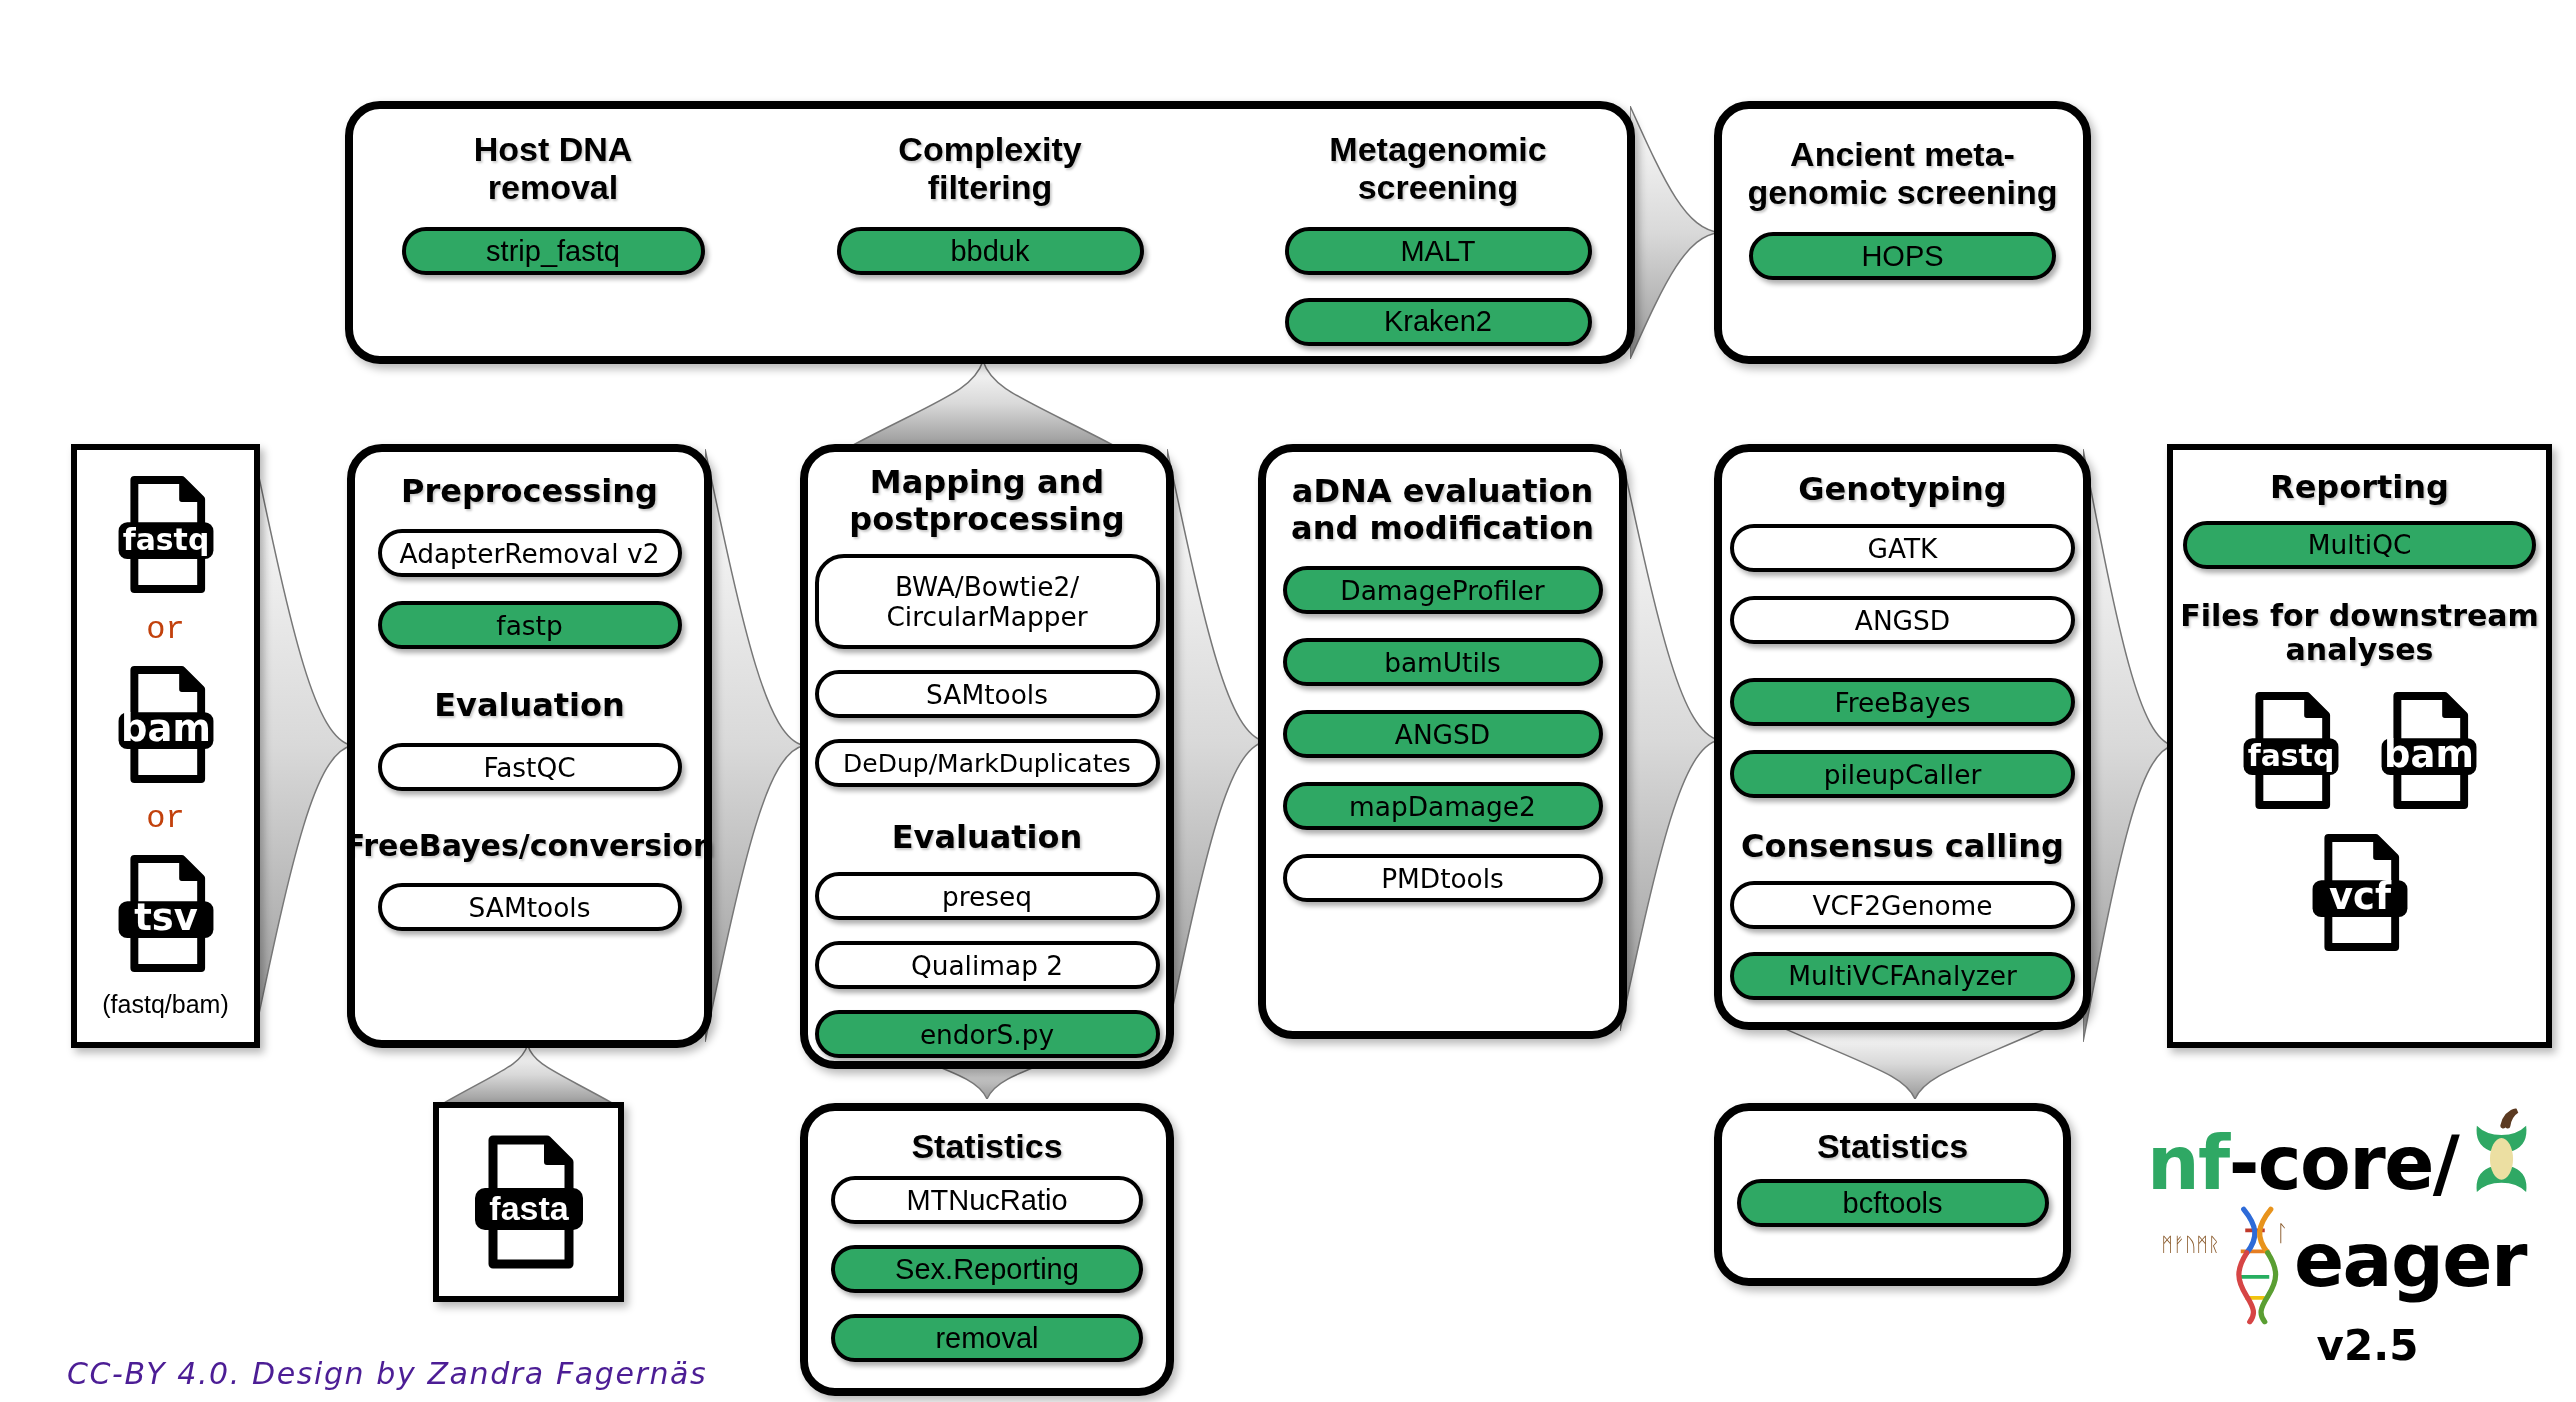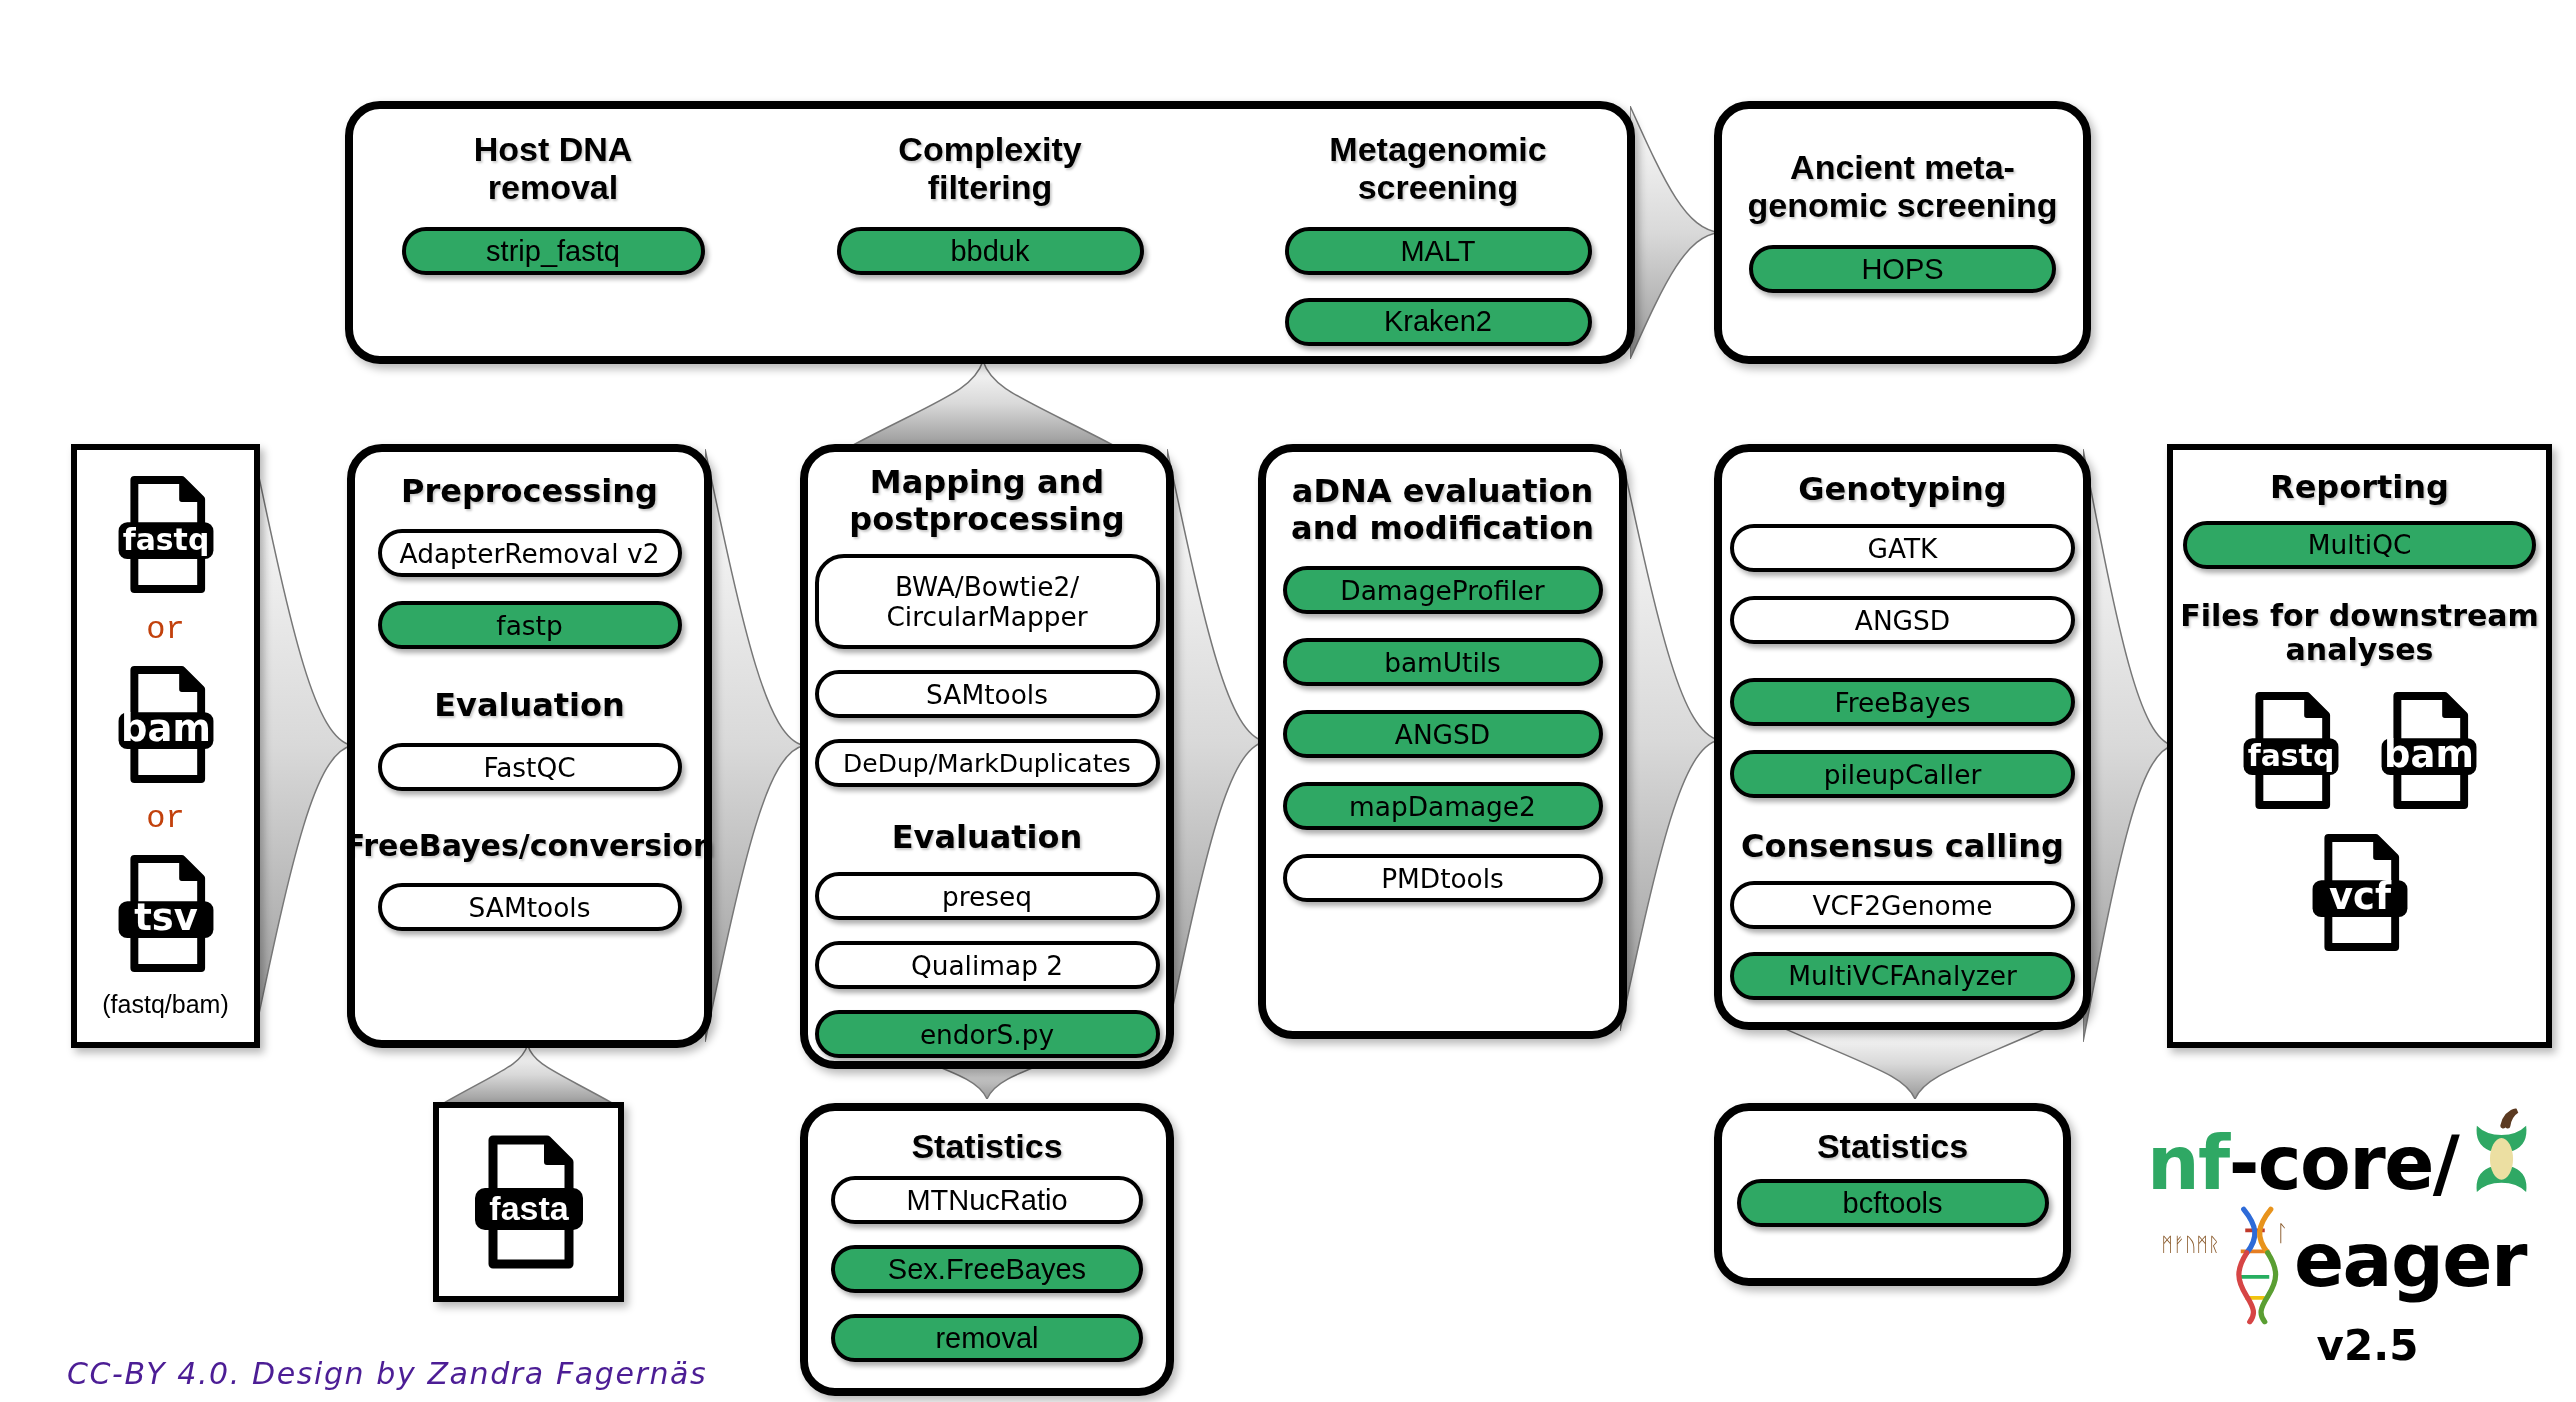--- a/index.html
+++ b/index.html
@@ -121,21 +121,21 @@
 screening</div>
       <div class="pill narrow" style="width:307px;margin-top:21px;" data-variant="green">
         <span>MALT</span>
       </div>
       <div class="pill narrow" style="width:307px;margin-top:22.4px;" data-variant="green">
         <span>Kraken2</span>
       </div>
     </div>
   </div>
 
-  <div class="box rbox col" style="left:1714px;top:101px;width:377px;height:263px;padding-top:39px;">
+  <div class="box rbox col" style="left:1714px;top:101px;width:377px;height:263px;padding-top:26px;">
     <div class="tophead">Ancient meta-
 genomic screening</div>
     <div class="pill narrow" style="width:307px;margin-top:21px;" data-variant="green">
       <span>HOPS</span>
     </div>
   </div>
 
   <div class="box sbox col" style="left:71px;top:444px;width:189px;height:604px;justify-content:space-evenly;padding:8px 0;">
     <svg class="ficon" width="106" height="123" viewBox="0 0 120 140">
       <path d="M24,8 H78 L100,30 V132 H24 Z" fill="#fff" stroke="#000" stroke-width="9" stroke-linejoin="round"></path>
@@ -283,21 +283,21 @@
       <text x="60" y="88" text-anchor="middle" fill="#fff" font-family="Liberation Sans" font-weight="bold" font-size="34">fasta</text>
     </svg>
   </div>
 
   <div class="box rbox col" style="left:800px;top:1103px;width:374px;height:293px;padding-top:16px;">
     <div class="tophead">Statistics</div>
     <div class="pill narrow" style="width:312px;margin-top:11px;" data-variant="white">
       <span>MTNucRatio</span>
     </div>
     <div class="pill narrow" style="width:312px;margin-top:21px;" data-variant="green">
-      <span>Sex.FreeBayes</span>
+      <span>Sex.Reporting</span>
     </div>
     <div class="pill narrow" style="width:312px;margin-top:21px;" data-variant="green">
       <span>removal</span>
     </div>
   </div>
 
   <div class="box rbox col" style="left:1714px;top:1103px;width:357px;height:183px;padding-top:16px;">
     <div class="tophead">Statistics</div>
     <div class="pill narrow" style="width:312px;margin-top:14.4px;" data-variant="green">
       <span>bcftools</span>

